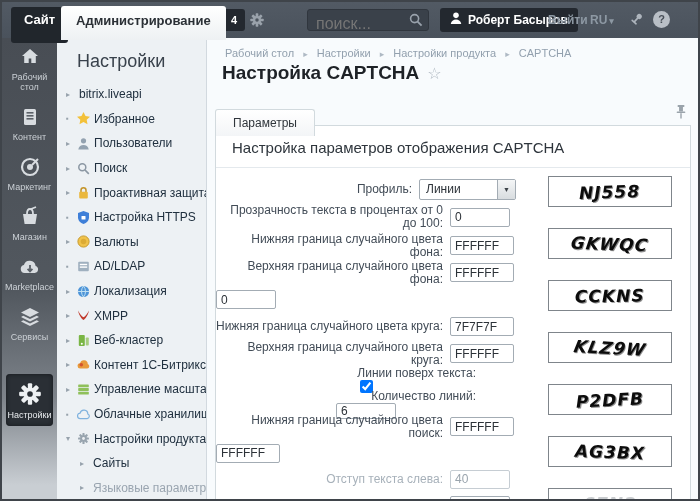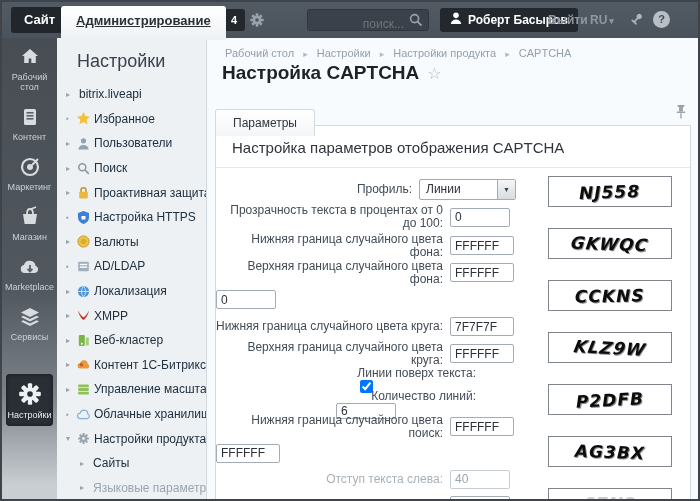--- a/index.html
+++ b/index.html
@@ -1,31 +1,31 @@
 <!DOCTYPE html>
 <html><head>
 <meta charset="utf-8">
 <style>
   html,body{margin:0;padding:0;background:#e8eaec;font-family:"Liberation Sans",sans-serif;}
   .window{position:relative;width:700px;height:501px;box-sizing:border-box;border:2px solid #3f444a;
           background:#f7fafc;overflow:hidden;}
 
   
   .topbar{position:absolute;left:0;top:0;right:0;height:36px;background:linear-gradient(#525a64,#4a525c);z-index:40;}
-  .tab-site{position:absolute;left:9px;top:5px;height:26px;line-height:26px;padding:0 13px;background:#21262c;
+  .tab-site{position:absolute;left:9px;top:5px;height:36px;line-height:26px;padding:0 13px;background:#21262c;
             border-radius:3px;color:#fff;font-weight:bold;font-size:13px;cursor:pointer;}
   .tab-admin{position:absolute;left:59px;top:4px;height:34px;line-height:30px;padding:0 15px;
              background:linear-gradient(#ffffff,#eef1f3);border-radius:3px 3px 0 0;color:#2b3036;
-             font-weight:bold;font-size:13px;z-index:45;cursor:pointer;text-decoration:underline;}
+             font-weight:bold;font-size:13px;z-index:45;cursor:pointer;}
   .notify{position:absolute;left:203px;top:7px;height:22px;background:#23282f;border-radius:3px;
           display:flex;align-items:center;gap:5px;padding:0 8px;color:#fff;font-size:11px;font-weight:bold;cursor:pointer;}
   .top-gear{position:absolute;left:247px;top:10px;width:16px;height:16px;cursor:pointer;}
   .search-wrap{position:absolute;left:305px;top:7px;width:122px;height:22px;}
   .search-wrap input{width:100%;height:100%;box-sizing:border-box;background:#3a414a;border:1px solid #30363e;
-          border-radius:3px;color:#97a0aa;font-size:12px;padding:8px 24px 0 8px;outline:none;font-family:"Liberation Sans",sans-serif;text-align:right;}
+          border-radius:3px;color:#97a0aa;font-size:16px;padding:8px 24px 0 8px;outline:none;font-family:"Liberation Sans",sans-serif;}
   .search-ic{position:absolute;right:6px;top:4px;width:14px;height:14px;}
   .user-pill{position:absolute;left:438px;top:6px;height:24px;background:#23282f;border-radius:3px;
           display:flex;align-items:center;gap:6px;padding:0 10px;color:#fff;font-weight:bold;font-size:12px;cursor:pointer;}
   .logout{position:absolute;left:546px;top:0;line-height:36px;color:#8d98a3;font-size:12px;font-weight:bold;cursor:pointer;}
   .lang{position:absolute;left:588px;top:0;line-height:36px;color:#8d98a3;font-size:12px;font-weight:bold;cursor:pointer;}
   .lang i{font-style:normal;font-size:9px;margin-left:2px;}
   .pin-top{position:absolute;left:626px;top:10px;width:16px;height:16px;cursor:pointer;}
   .help-circle{position:absolute;left:651px;top:9px;width:17px;height:17px;border-radius:50%;background:#b9bfc6;
           color:#474e57;font-weight:bold;font-size:11px;text-align:center;line-height:17px;cursor:pointer;}
 

